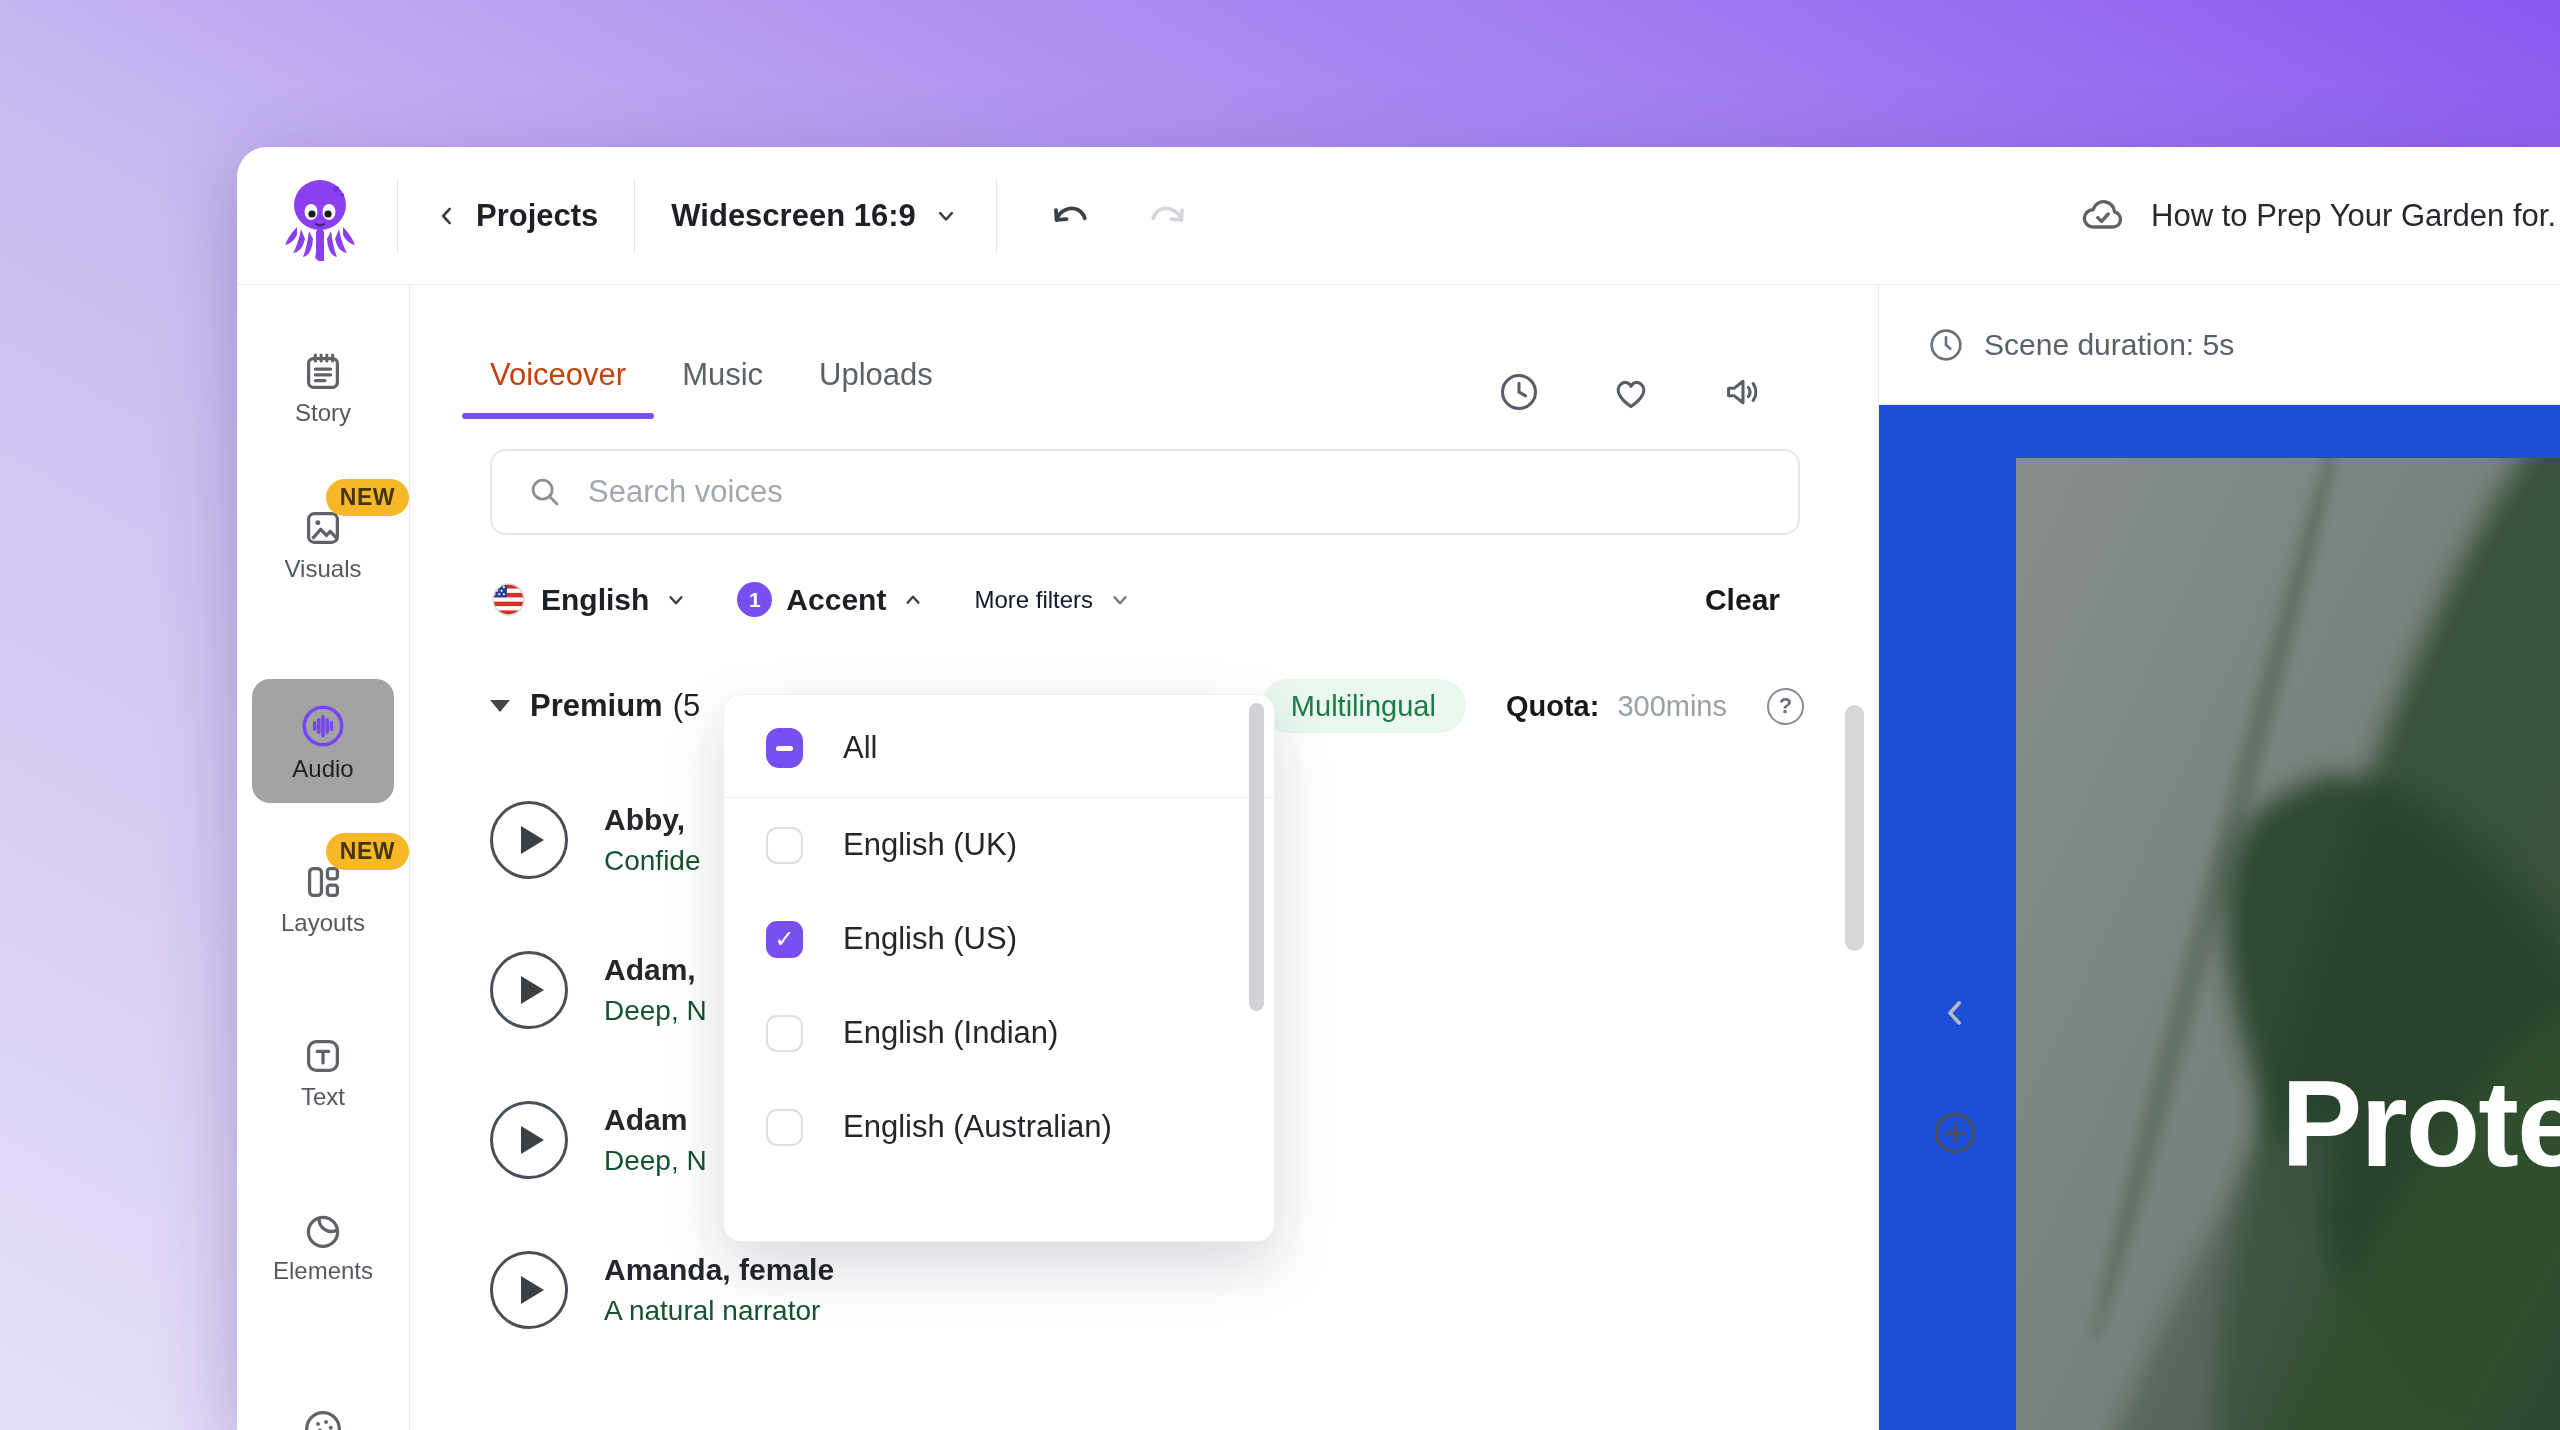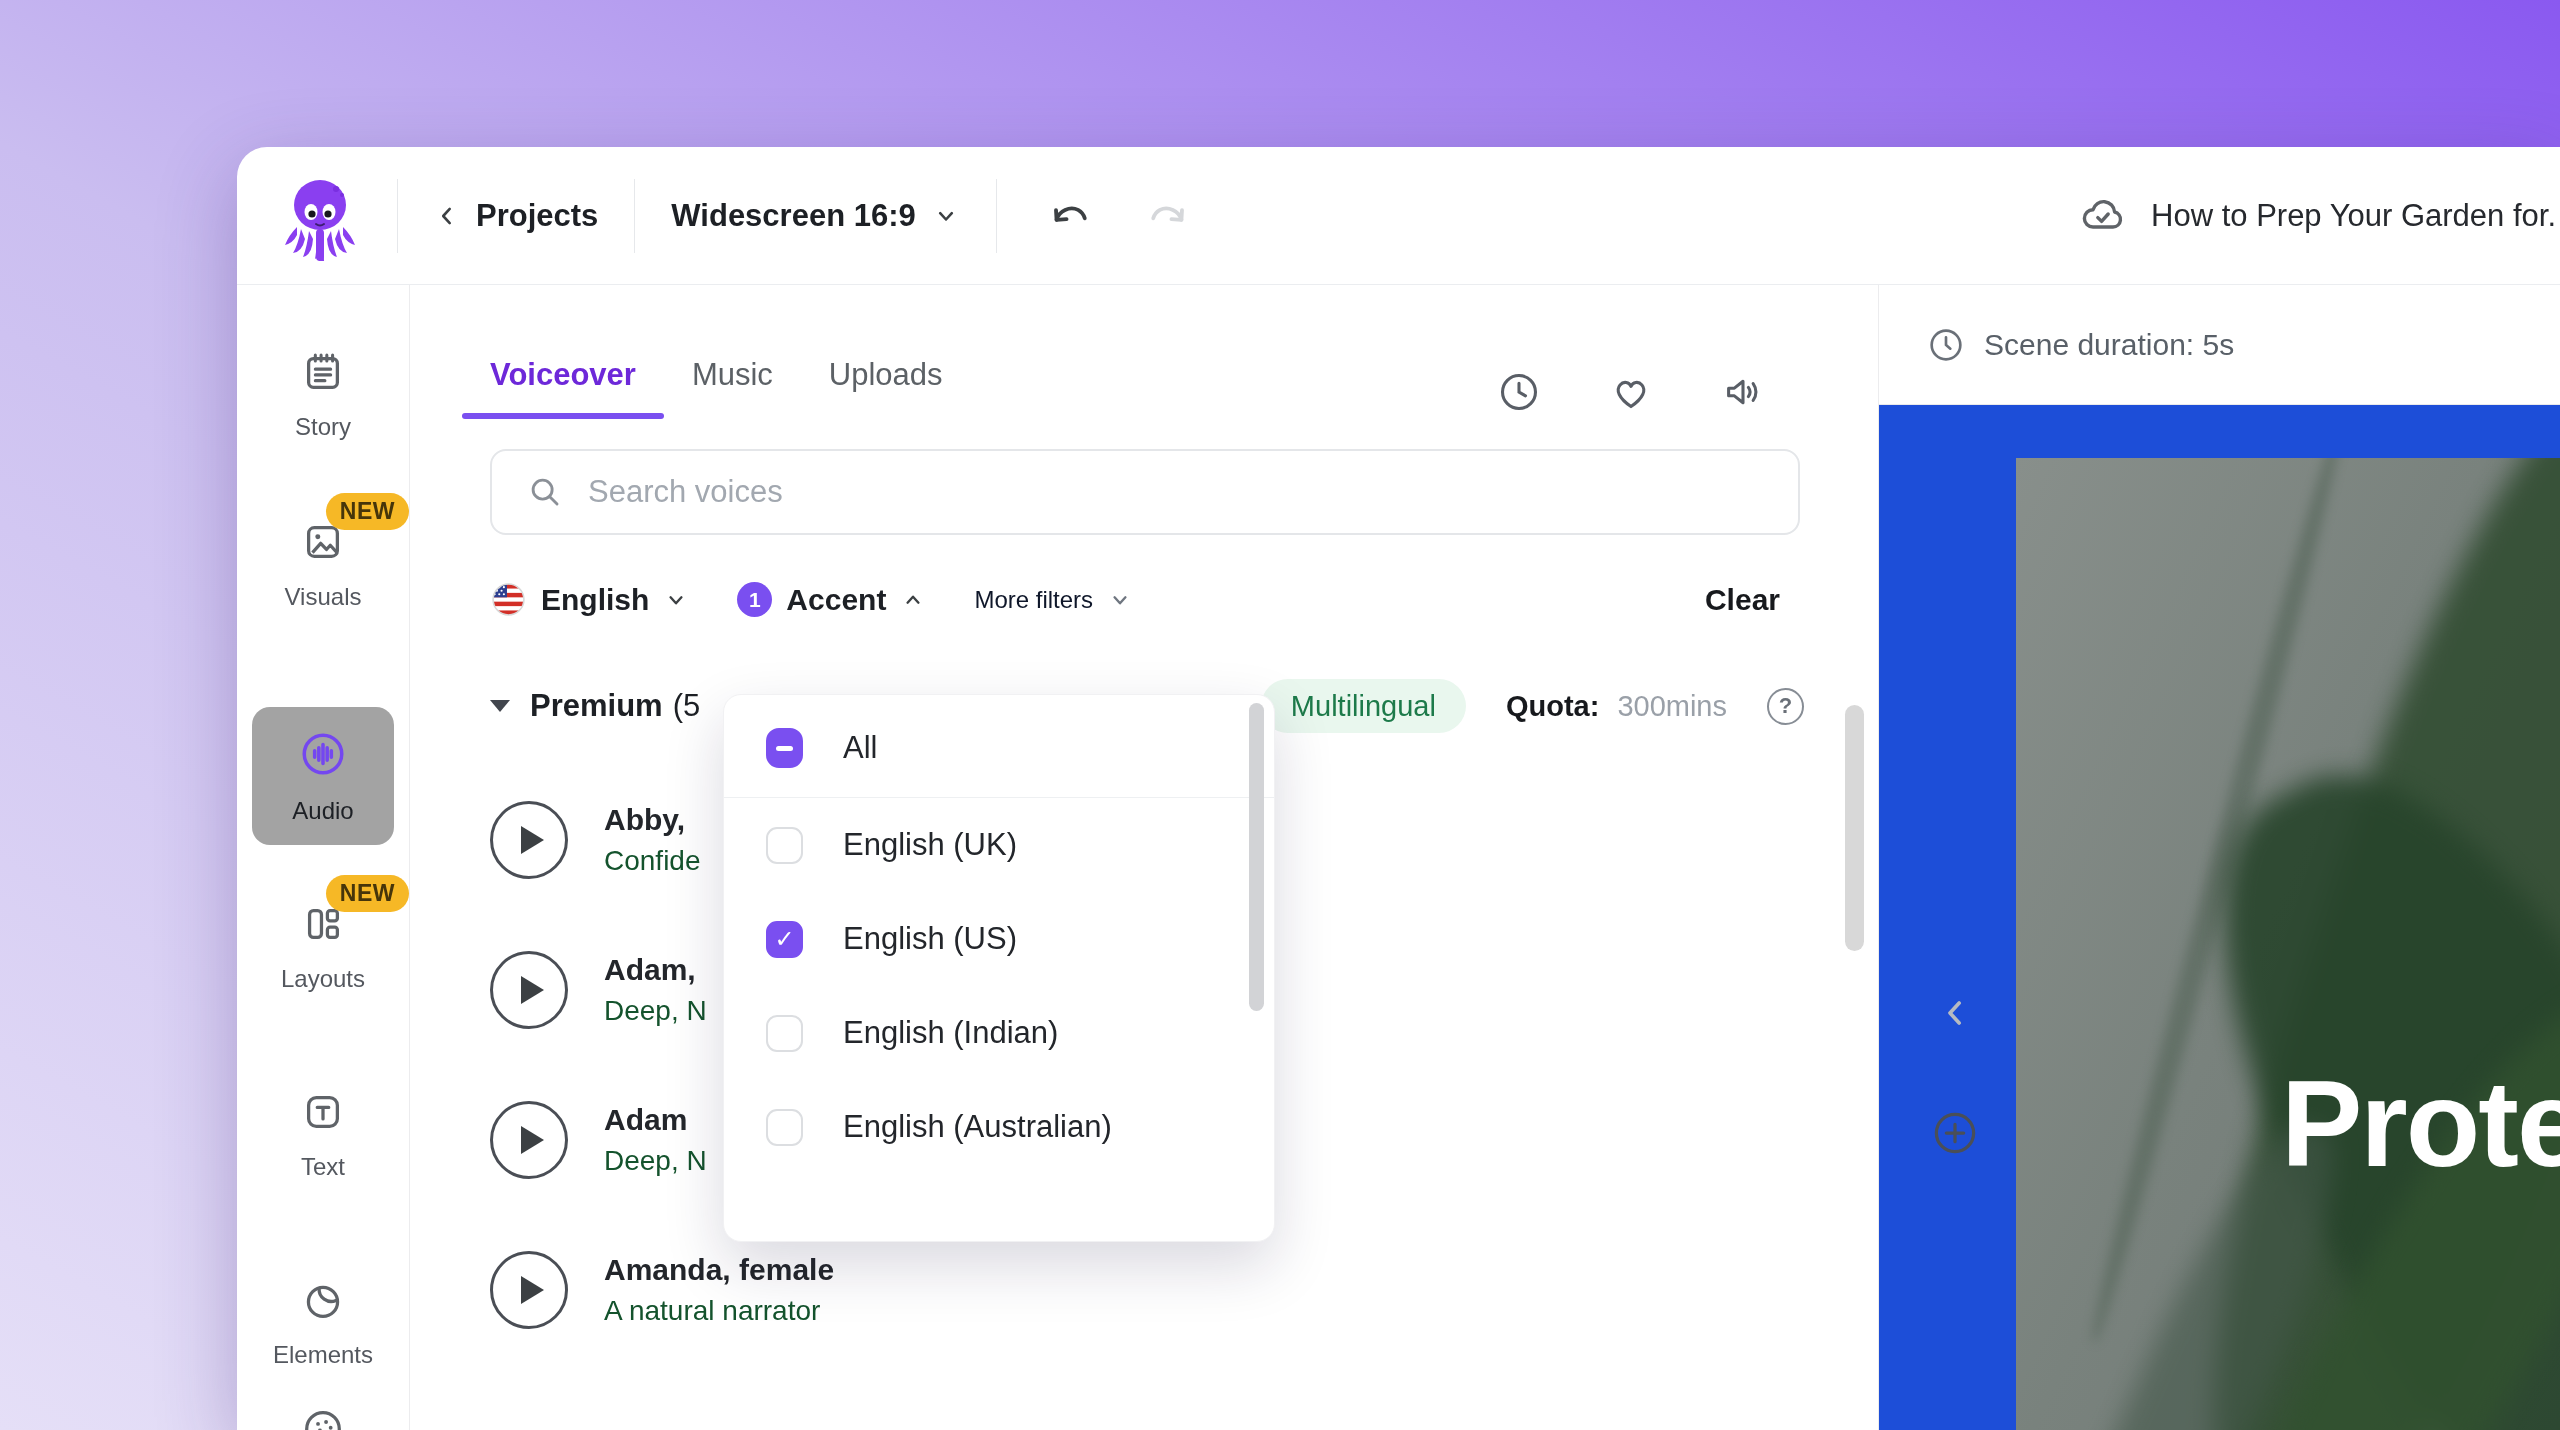--- a/index.html
+++ b/index.html
@@ -30,40 +30,40 @@
   .header-right{ margin-left:auto; display:flex; align-items:center; gap:24px; flex:0 0 auto; margin-right:4px; white-space:nowrap; }
   .proj-title{ font-size:31px; font-weight:500; color:#26292e; }
 
   .win-body{ display:flex; height:calc(100% - 138px); }
 
   
   .sidebar{
     width:173px; border-right:1px solid #ececee; display:flex; flex-direction:column;
     align-items:center; padding-top:64px; flex:0 0 auto;
   }
-  .side-item{ width:132px; display:flex; flex-direction:column; align-items:center; gap:18px; position:relative; cursor:pointer; }
+  .side-item{ width:132px; display:flex; flex-direction:column; align-items:center; gap:4px; position:relative; cursor:pointer; }
   .side-item .s-label{ font-size:24px; color:#54585f; }
   .side-item.active{ background:#a3a3a3; border-radius:18px; width:142px; padding:22px 0 20px; }
   .side-item.active .s-label{ color:#1d2025; font-weight:500; }
   .new-badge{
     position:absolute; top:-26px; right:-20px; background:#f6b826; color:#46350a;
     font-size:23px; font-weight:700; padding:5px 14px; border-radius:999px; letter-spacing:.5px;
   }
   .m-story{ margin-bottom:78px; }
   .m-visuals{ margin-bottom:96px; }
   .m-audio{ margin-bottom:56px; }
   .m-layouts{ margin-bottom:96px; }
   .m-text{ margin-bottom:96px; }
   .partial{ margin-top:auto; margin-bottom:-20px; }
 
   
   .main{ flex:1 1 auto; position:relative; padding:72px 0 0 80px; min-width:0; }
   .tabs{ display:flex; gap:56px; align-items:flex-end; }
   .tab{ font-size:31px; font-weight:500; color:#5c6166; position:relative; cursor:pointer; padding-bottom:4px; }
-  .tab.active{ color:#6d28d9; font-weight:700; }
+  .tab.active{ color:#c2410c; font-weight:400; }
   .tab.active::after{ content:""; position:absolute; left:-28px; right:-28px; bottom:-22px; height:6px; border-radius:3px; background:#7a4ff0; }
   .tool-icons{ position:absolute; top:84px; right:112px; display:flex; gap:66px; }
   .tool-icons .ticon{ cursor:pointer; }
 
   .searchbox{
     margin-top:52px; width:1310px; height:86px; border:2px solid #e4e6e9; border-radius:16px;
     display:flex; align-items:center; padding:0 34px; gap:24px; background:#fff;
   }
   .searchbox input{ border:none; outline:none; font-size:31px; flex:1; color:#23262b; font-family:inherit; }
   .searchbox input::placeholder{ color:#a2a8b0; }

